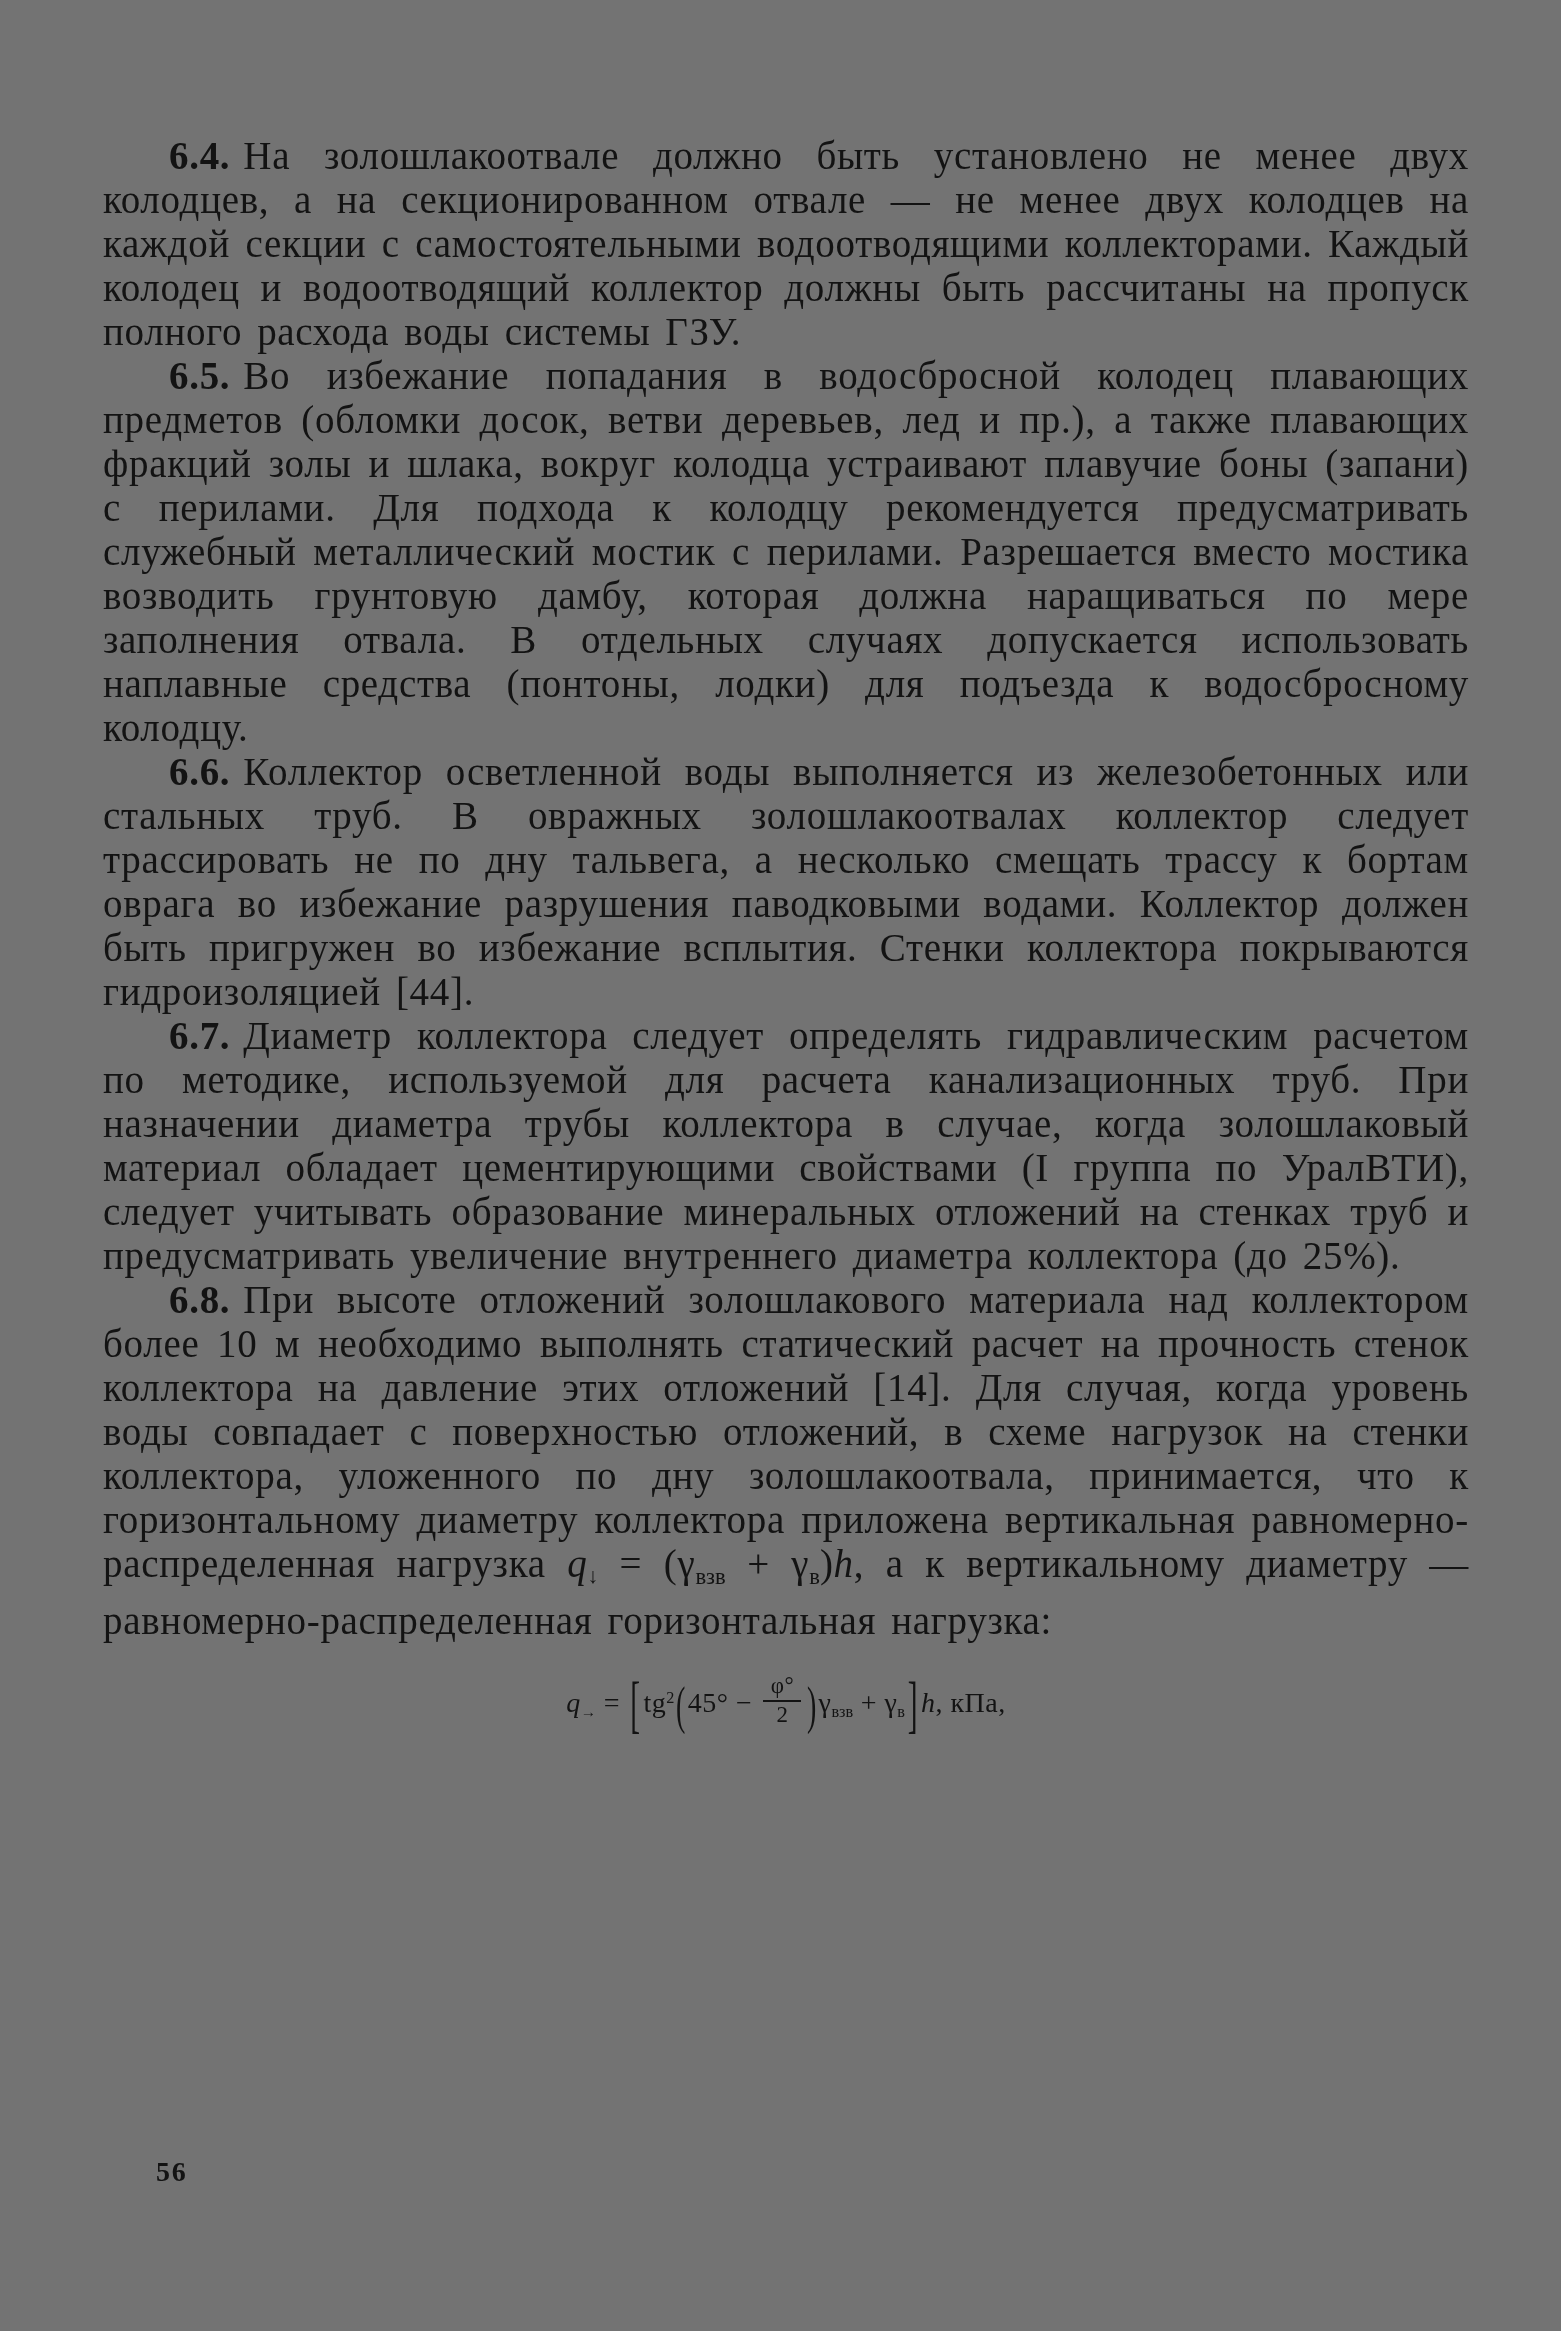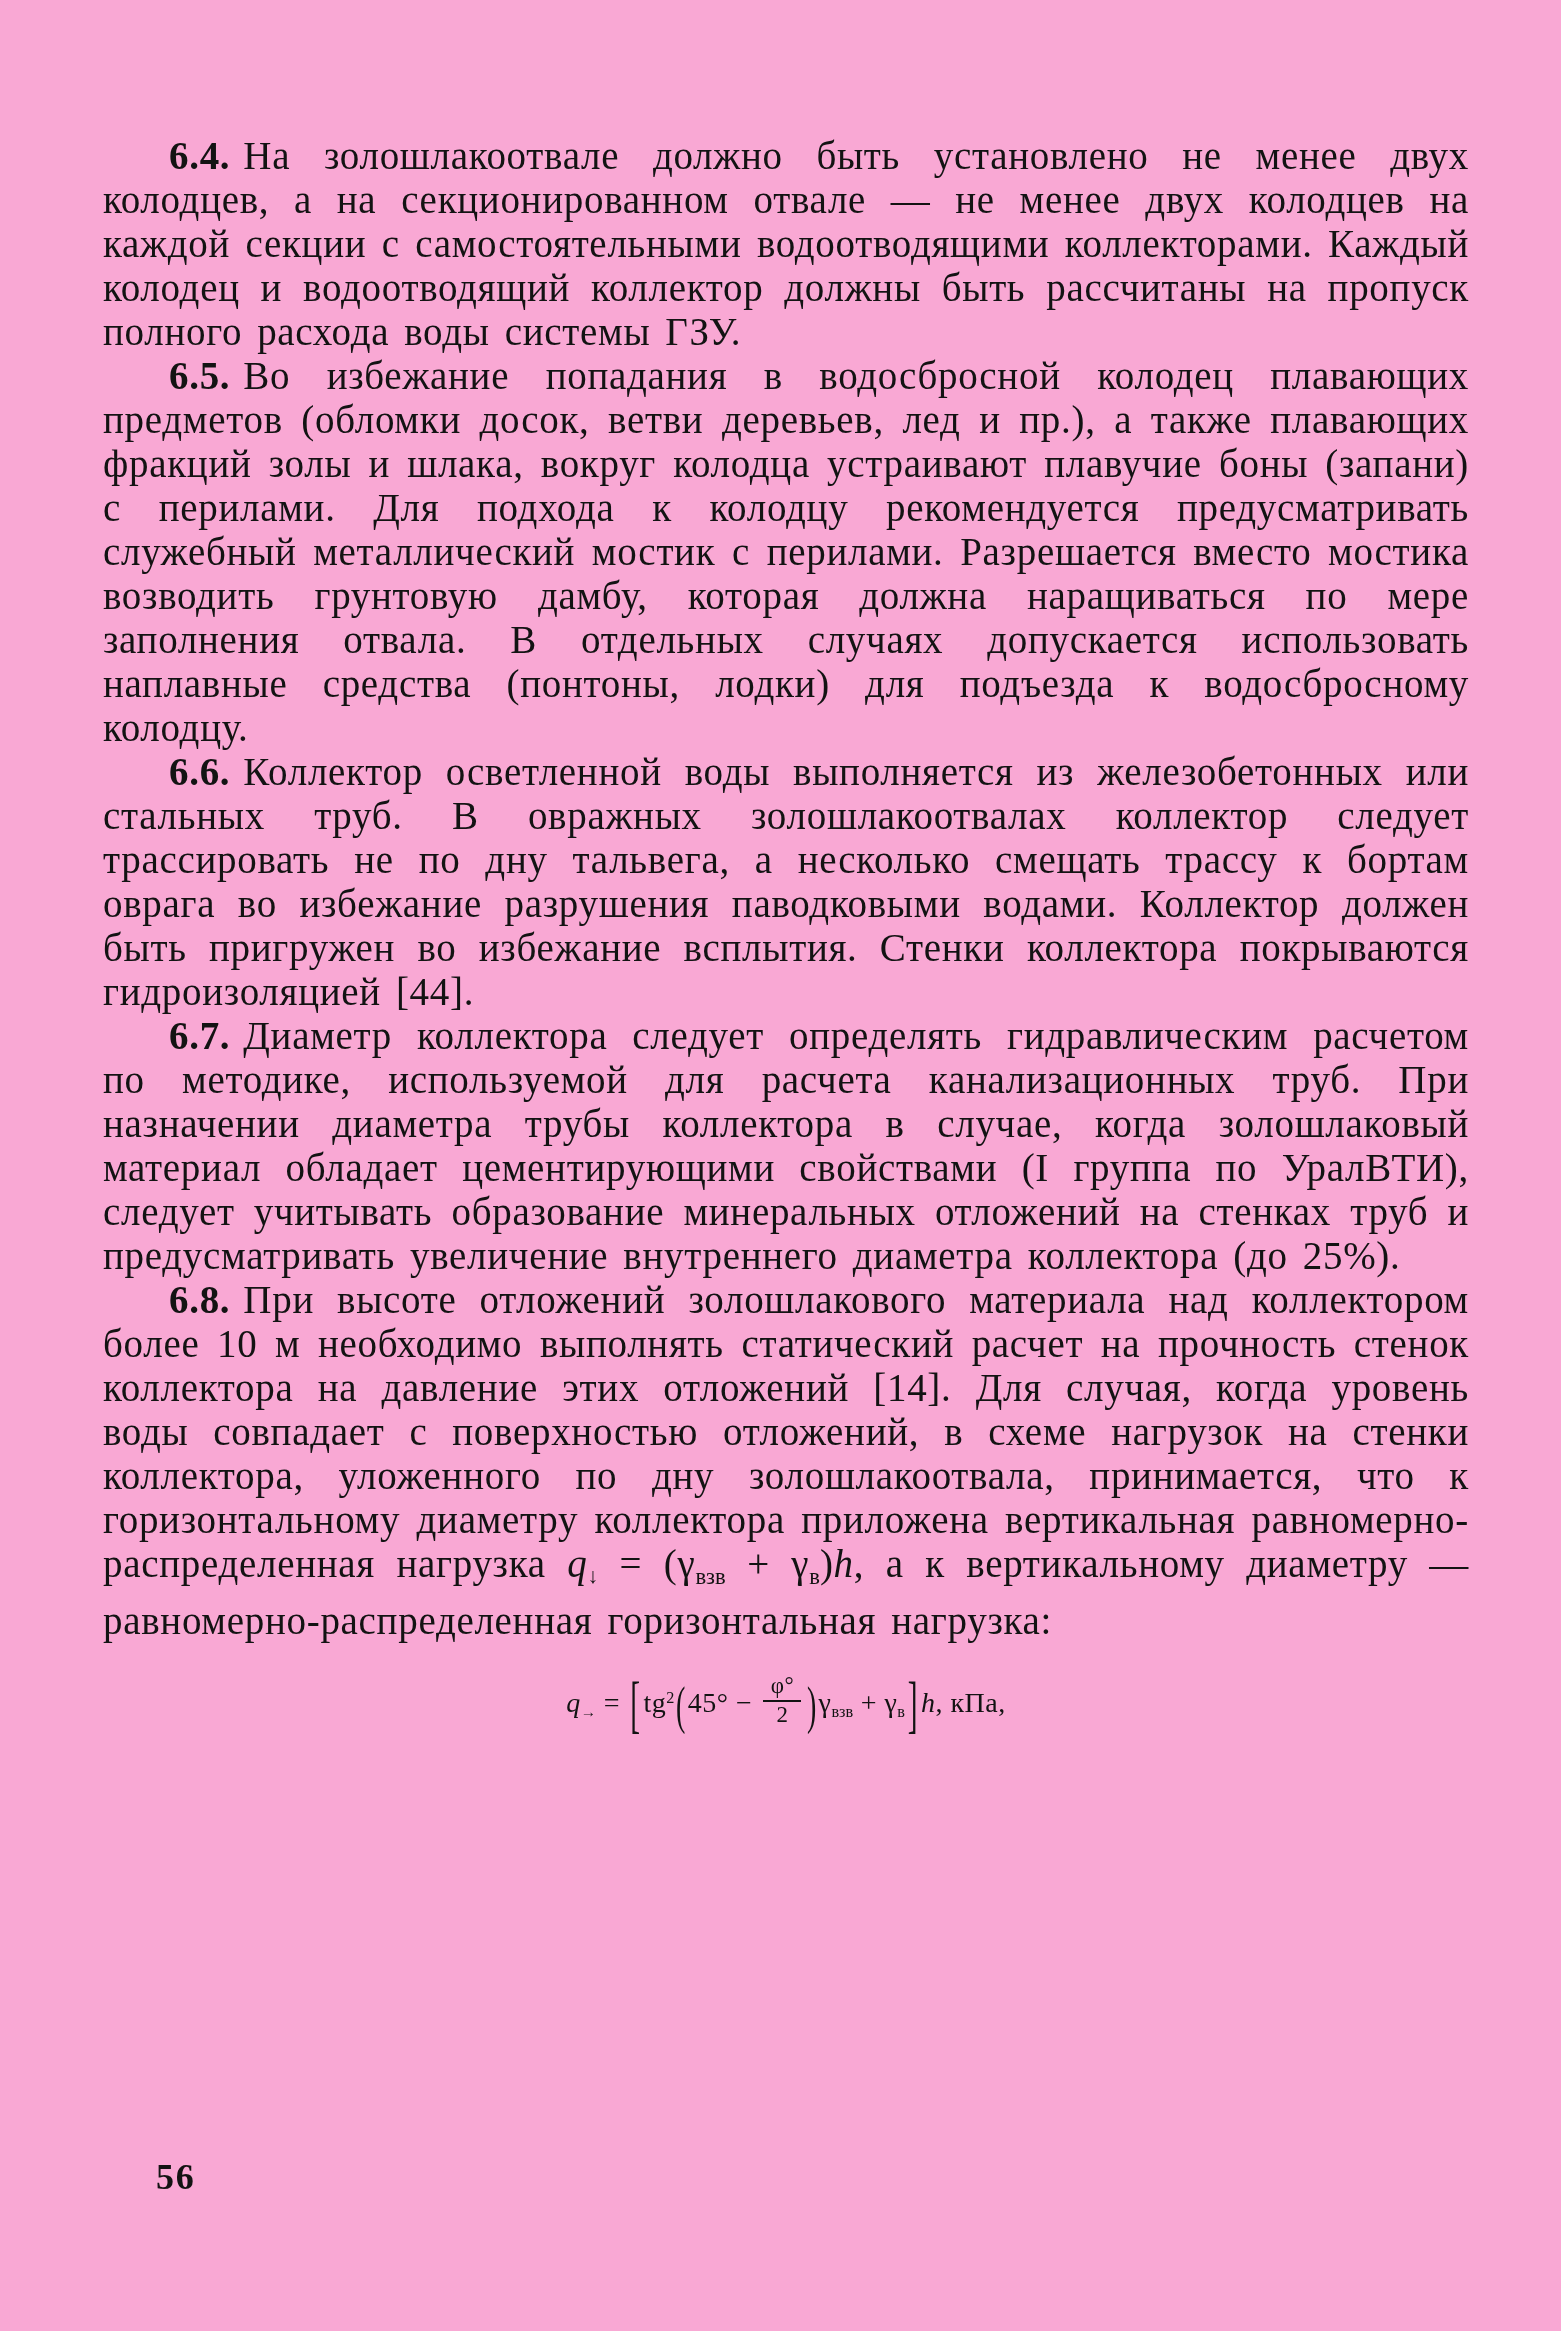--- a/index.html
+++ b/index.html
@@ -1,21 +1,21 @@
 <!DOCTYPE html>
 <html lang="ru" style="font-size:14.7px"><head>
 <meta charset="utf-8">
 <style>
   html, body { margin: 0; padding: 0; background: #e8e8e8; }
   .page {
     position: relative;
     width: 1561px;
     height: 2332px;
     margin: 0 auto;
-    background: #f9a8d4;
+    background: #737373;
     color: #131313;
     font-family: "Liberation Serif", "DejaVu Serif", serif;
     overflow: hidden;
   }
   .content {
     position: absolute;
     left: 103px;
     top: 134px;
     width: 1366px;
   }
@@ -87,21 +87,21 @@
     top: 5.5px;
     font-size: 39px;
     letter-spacing: 0.9px;
   }
   .where-row .formula-row { margin: 0; }
 
   .page-number {
     position: absolute;
     left: 156px;
     top: 2156px;
-    font-size: 36px;
+    font-size: 28px;
     font-weight: bold;
     letter-spacing: 1.8px;
   }
   .inline-formula { white-space: nowrap; }
 </style>
 </head>
 <body>
 
 <div class="page">
   <div class="content">

